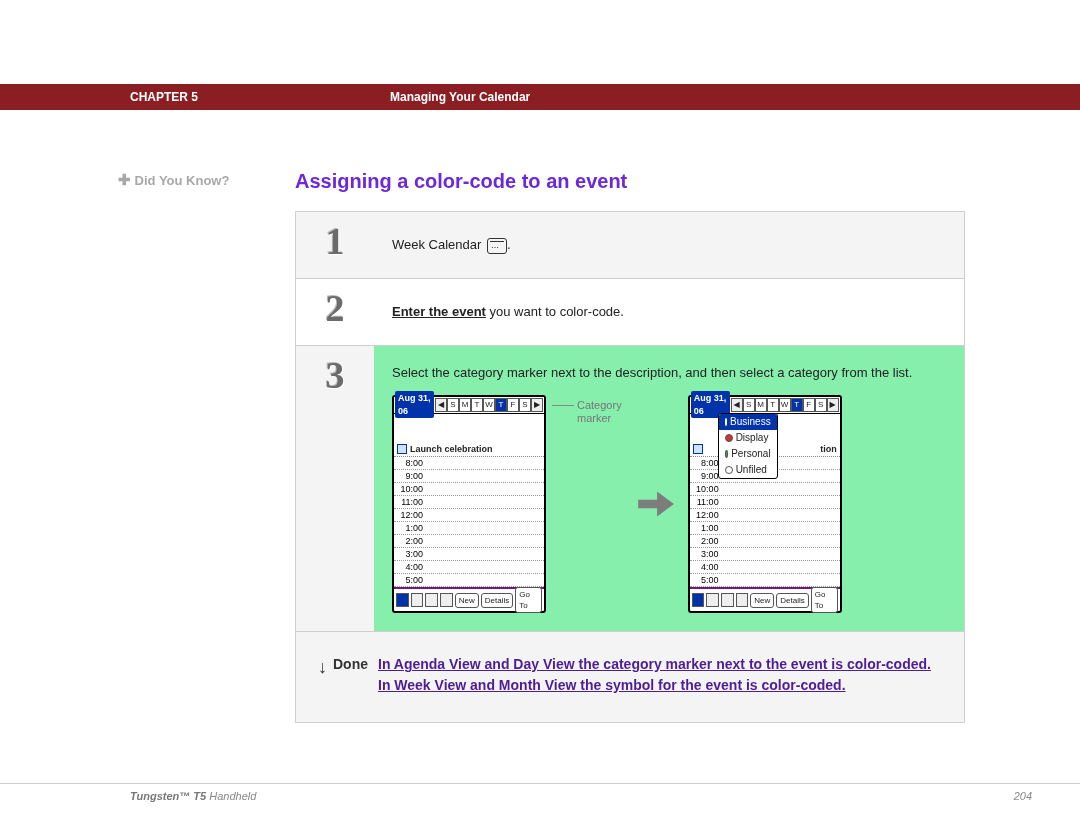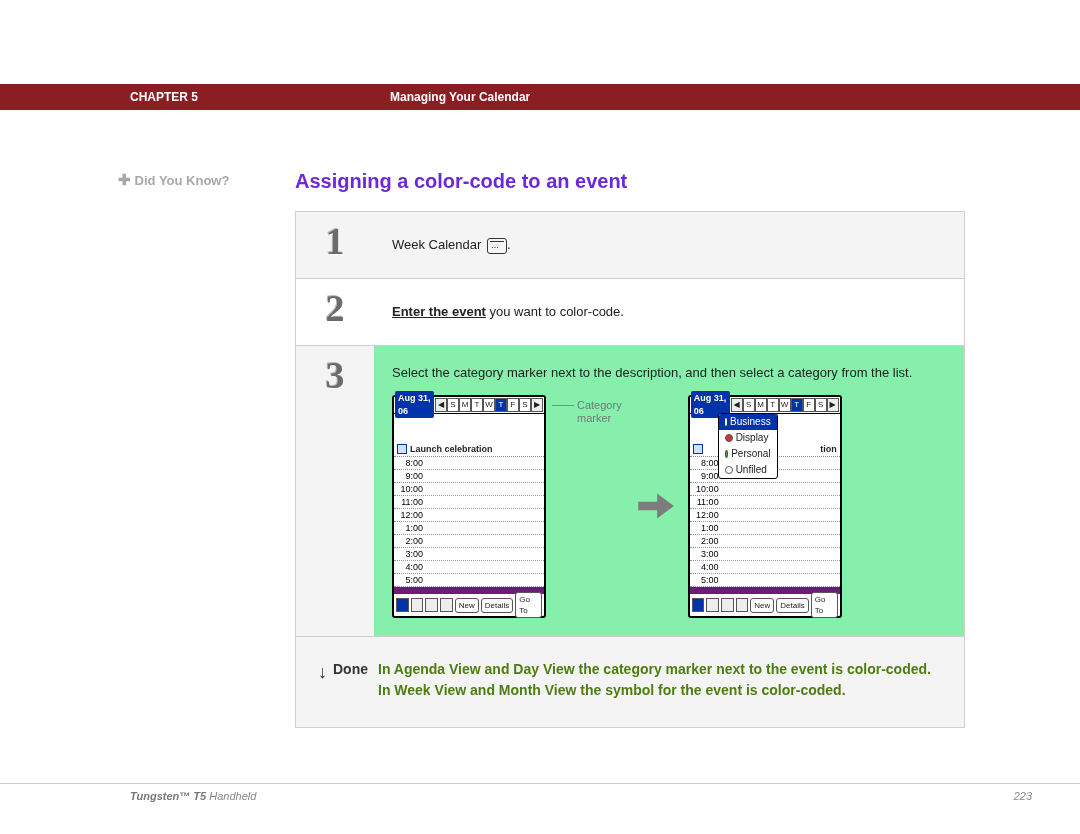--- a/index.html
+++ b/index.html
@@ -51,39 +51,39 @@
   .hb-date{background:#0033aa;color:#fff;font-weight:bold;font-size:9px;padding:1px 3px;margin:1px;border-radius:2px;}
   .hb-days{display:flex;margin-left:auto;margin-right:1px;}
   .hb-arrow{width:10px;height:12px;border:1px solid #555;display:flex;align-items:center;justify-content:center;font-size:8px;background:#eee;}
   .hb-day{width:10px;height:12px;border:1px solid #555;display:flex;align-items:center;justify-content:center;font-size:8px;background:#fff;}
   .hb-day.sel{background:#0033aa;color:#fff;}
   .hb-event-row{display:flex;align-items:center;padding:1px 3px;border-bottom:1px dotted #888;margin-top:28px;}
   .hb-marker{width:8px;height:8px;border:1px solid #0033aa;background:#cde3ff;margin-right:3px;flex-shrink:0;}
   .hb-event-text{font-weight:bold;}
   .hb-time-row{display:flex;padding:0 3px;border-bottom:1px dotted #999;height:12px;align-items:center;color:#000;}
   .hb-time{width:26px;text-align:right;margin-right:6px;}
-  .hb-bottom{display:flex;align-items:center;gap:2px;padding:2px;border-top:7px solid #701a75;height:18px;}
+  .hb-bottom{display:flex;align-items:center;gap:2px;padding:2px;border-top:2px solid #701a75;height:18px;}
   .hb-tbtn{border:1px solid #555;border-radius:3px;font-size:8px;padding:1px 3px;background:#fff;}
   .hb-ticon{width:12px;height:12px;border:1px solid #555;background:#eee;}
   .hb-ticon.sel{background:#0033aa;}
   .hb-popup{position:absolute;background:#fff;border:1px solid #000;border-radius:3px;overflow:hidden;z-index:5;}
   .hb-popup .opt{font-size:10px;padding:1px 6px;display:flex;align-items:center;gap:3px;}
   .hb-popup .opt.sel{background:#0033aa;color:#fff;}
   .hb-popup .dot{width:6px;height:6px;border-radius:50%;border:1px solid #555;display:inline-block;}
 
   .marker-label{font-size:11px;color:#777;line-height:1.2;margin-left:6px;margin-top:4px;}
   .marker-line{width:22px;height:1px;background:#888;display:inline-block;vertical-align:middle;margin-right:3px;}
 
   .big-arrow{width:42px;height:42px;color:#7d7d7d;display:flex;align-items:center;justify-content:center;}
   .big-arrow svg{width:42px;height:42px;}
 
   .done-row{border-top:1px solid var(--step-border);background:var(--step-heading-bg);padding:22px 22px 26px 22px;display:flex;font-size:14px;font-weight:bold;line-height:1.5;}
   .done-icon{width:60px;display:flex;align-items:flex-start;font-size:14px;color:#333;}
   .done-icon .darrow{font-size:18px;margin-right:6px;}
-  .done-text{flex:1;color:#4d7c0f;}
+  .done-text{flex:1;color:#4c1d95;text-decoration:underline;}
 
   .footer{position:absolute;bottom:32px;left:0;right:0;border-top:1px solid #ccc;padding-top:6px;display:flex;justify-content:space-between;font-size:11px;color:#888;padding-left:130px;padding-right:48px;font-style:italic;}
   .footer .prod b{color:#777;}
 
   .calbtn-icon{display:inline-block;vertical-align:middle;width:18px;height:14px;border:1.5px solid #333;border-radius:3px;position:relative;margin-left:2px;}
   .calbtn-icon::before{content:"";position:absolute;top:2px;left:2px;right:2px;height:1.5px;background:#333;}
   .calbtn-icon::after{content:"⋯";position:absolute;bottom:-1px;left:3px;font-size:8px;letter-spacing:1px;}
 </style>
 </head>
 <body>
@@ -304,15 +304,15 @@
           </div>
           <div class="done-text">In Agenda View and Day View the category marker next to the event is color-coded. In Week View and Month View the symbol for the event is color-coded.</div>
         </div>
 
       </div>
     </div>
   </div>
 
   <div class="footer">
     <div class="prod"><b>Tungsten™ T5</b><span> Handheld</span></div>
-    <div>223</div>
+    <div>204</div>
   </div>
 </div>
 
 </body></html>

